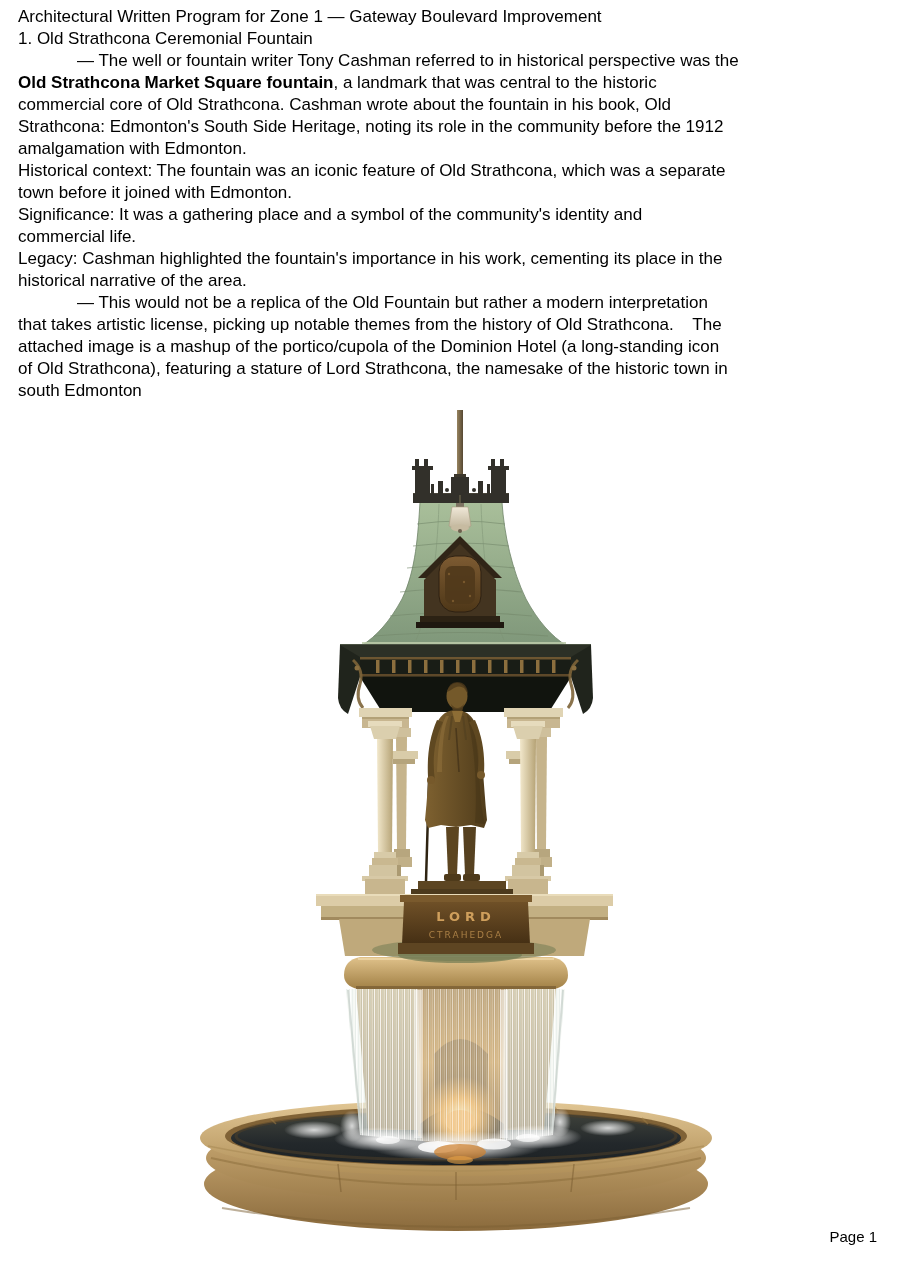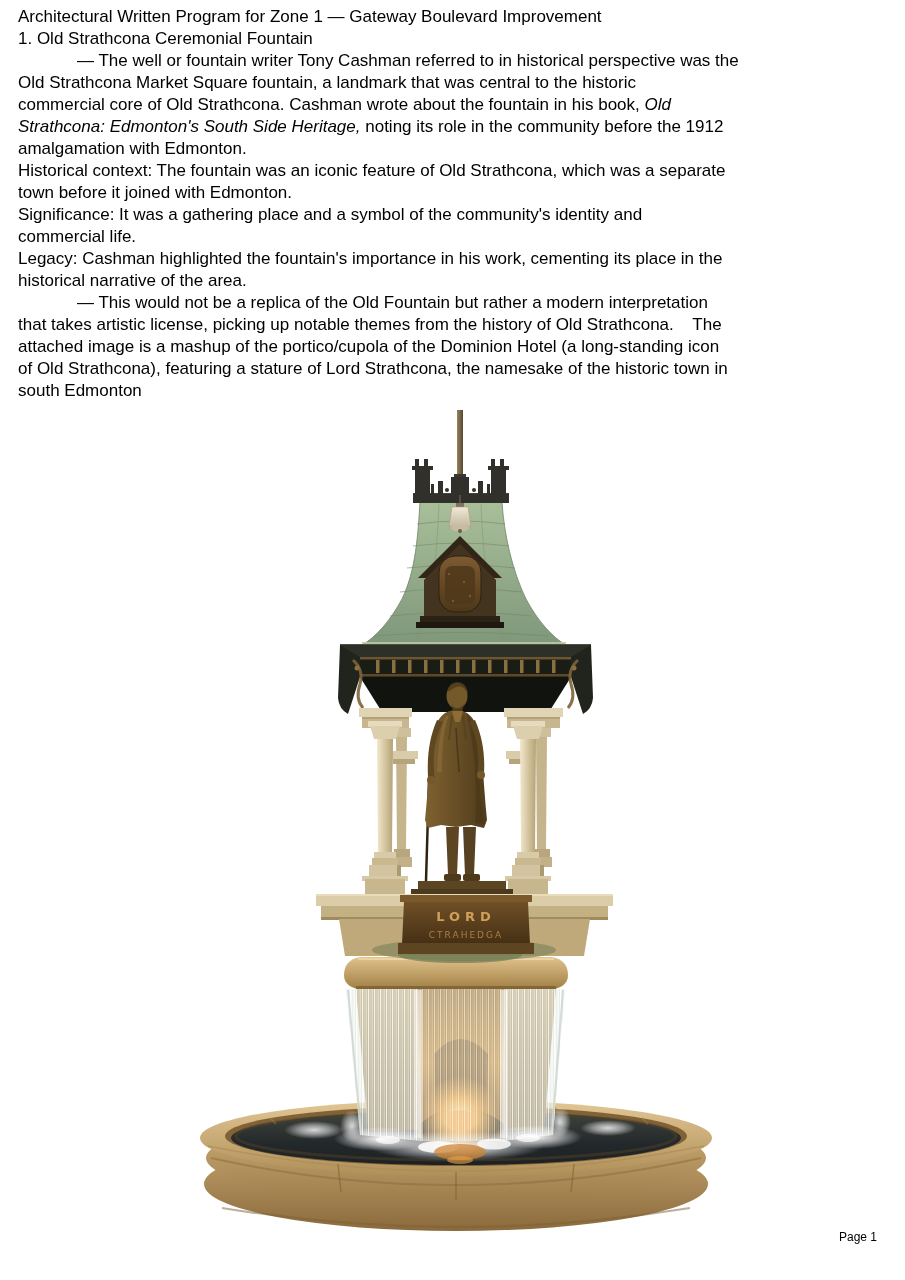--- a/index.html
+++ b/index.html
@@ -6,28 +6,28 @@
   body{
     width:905px;height:1280px;background:#ffffff;position:relative;overflow:hidden;
     font-family:"Liberation Sans",sans-serif;color:#000;
   }
   .doc-text{
     position:absolute;left:18px;top:6px;width:872px;
     font-size:17px;line-height:22px;white-space:pre-wrap;
   }
   .line{min-height:22px}
   .line.indent{padding-left:59px}
-  .seg-b{font-weight:normal}
-  .seg-i{font-style:italic}
+  .seg-b{font-weight:bold}
+  .seg-i{}
   .seg-u{}
   figure.fountain{
     position:absolute;left:188px;top:406px;width:560px;height:826px;margin:0;
   }
   .footer{
-    position:absolute;top:1226px;right:28px;font-size:12px;line-height:22px;
+    position:absolute;top:1226px;right:28px;font-size:15px;line-height:22px;
   }
 </style>
 </head>
 <body>
 
 <div>
 
   <div class="doc-text"><div class="line"><span>Architectural Written Program for Zone 1 — Gateway Boulevard Improvement</span></div><div class="line"><span class="seg-u">1. Old Strathcona Ceremonial Fountain</span></div><div class="line indent"><span>— The well or fountain writer Tony Cashman referred to in historical perspective was the</span></div><div class="line"><span class="seg-b">Old Strathcona Market Square fountain</span><span>, a landmark that was central to the historic</span></div><div class="line"><span>commercial core of Old Strathcona. Cashman wrote about the fountain in his book, </span><span class="seg-i">Old</span></div><div class="line"><span class="seg-i">Strathcona: Edmonton's South Side Heritage,</span><span> noting its role in the community before the 1912</span></div><div class="line"><span>amalgamation with Edmonton.</span></div><div class="line"><span>Historical context: The fountain was an iconic feature of Old Strathcona, which was a separate</span></div><div class="line"><span>town before it joined with Edmonton.</span></div><div class="line"><span>Significance: It was a gathering place and a symbol of the community's identity and</span></div><div class="line"><span>commercial life.</span></div><div class="line"><span>Legacy: Cashman highlighted the fountain's importance in his work, cementing its place in the</span></div><div class="line"><span>historical narrative of the area.</span></div><div class="line indent"><span>— This would not be a replica of the Old Fountain but rather a modern interpretation</span></div><div class="line"><span>that takes artistic license, picking up notable themes from the history of Old Strathcona.    The</span></div><div class="line"><span>attached image is a mashup of the portico/cupola of the Dominion Hotel (a long-standing icon</span></div><div class="line"><span>of Old Strathcona), featuring a stature of Lord Strathcona, the namesake of the historic town in</span></div><div class="line"><span>south Edmonton</span></div></div>
 
   <figure class="fountain">

